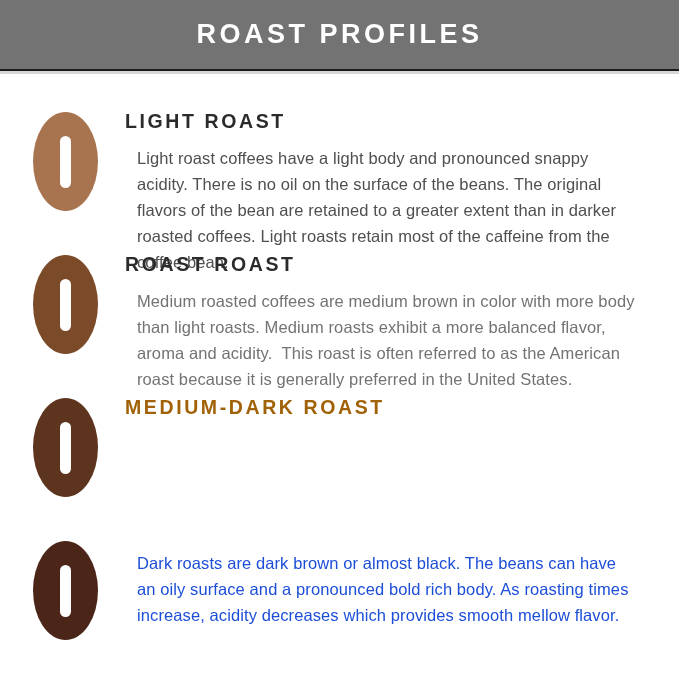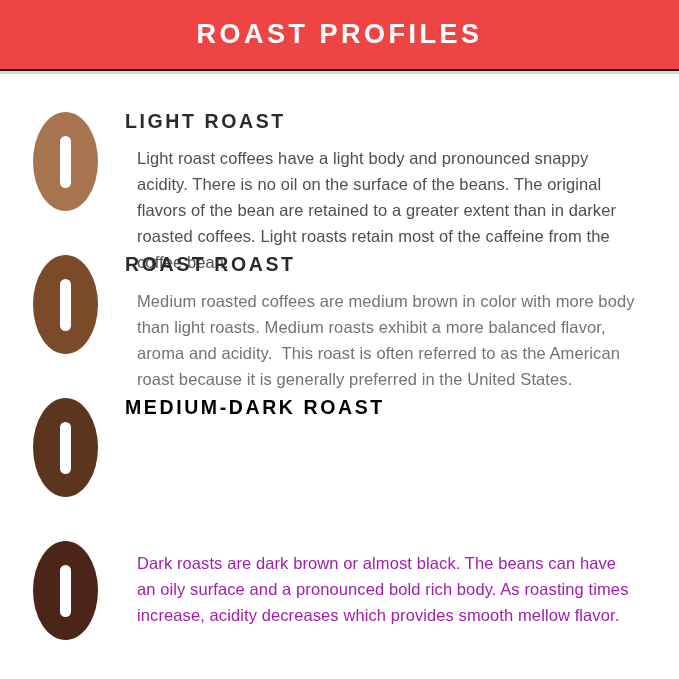--- a/index.html
+++ b/index.html
@@ -78,21 +78,21 @@
     letter-spacing: 0.1px;
     white-space: pre-wrap;
     font-weight: normal;
   }
 </style>
 </head>
 <body>
 
 <div class="page">
 
-  <header class="banner" style="background: #ef4444;">
+  <header class="banner" style="background: #737373;">
     <h1 style="color: rgb(255, 255, 255);">ROAST PROFILES</h1>
   </header>
 
   <main class="content">
 
     <section class="roast-section">
       <div class="bean" style="background: rgb(168, 116, 80);">
         <span class="bean-slit"></span>
       </div>
       <div class="section-text">
@@ -109,27 +109,27 @@
         <h2 class="roast-title" style="color: rgb(43, 43, 43);">ROAST ROAST</h2>
         <p class="roast-desc" style="color: #737373;">Medium roasted coffees are medium brown in color with more body than light roasts. Medium roasts exhibit a more balanced flavor, aroma and acidity.  This roast is often referred to as the American roast because it is generally preferred in the United States.</p>
       </div>
     </section>
 
     <section class="roast-section">
       <div class="bean" style="background: rgb(93, 52, 29);">
         <span class="bean-slit"></span>
       </div>
       <div class="section-text">
-        <h2 class="roast-title" style="color: #000000;">MEDIUM-DARK ROAST</h2>
+        <h2 class="roast-title" style="color: #a16207;">MEDIUM-DARK ROAST</h2>
       </div>
     </section>
 
     <section class="roast-section">
       <div class="bean" style="background: rgb(75, 37, 23);">
         <span class="bean-slit"></span>
       </div>
       <div class="section-text">
-        <p class="roast-desc" style="color: #a21caf;">Dark roasts are dark brown or almost black. The beans can have an oily surface and a pronounced bold rich body. As roasting times increase, acidity decreases which provides smooth mellow flavor.</p>
+        <p class="roast-desc" style="color: #1d4ed8;">Dark roasts are dark brown or almost black. The beans can have an oily surface and a pronounced bold rich body. As roasting times increase, acidity decreases which provides smooth mellow flavor.</p>
       </div>
     </section>
 
   </main>
 </div>
 
 </body></html>

